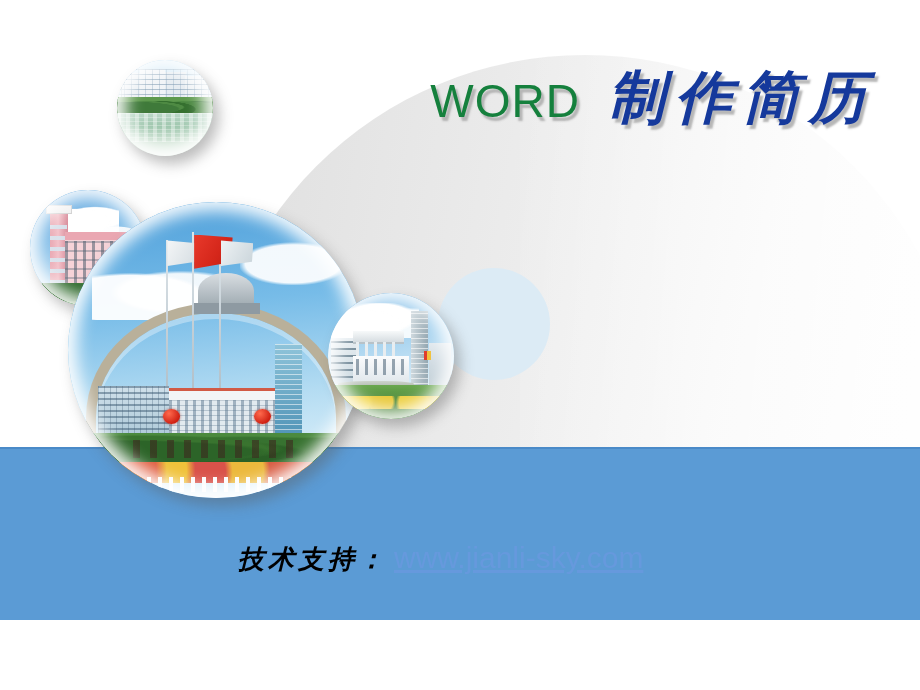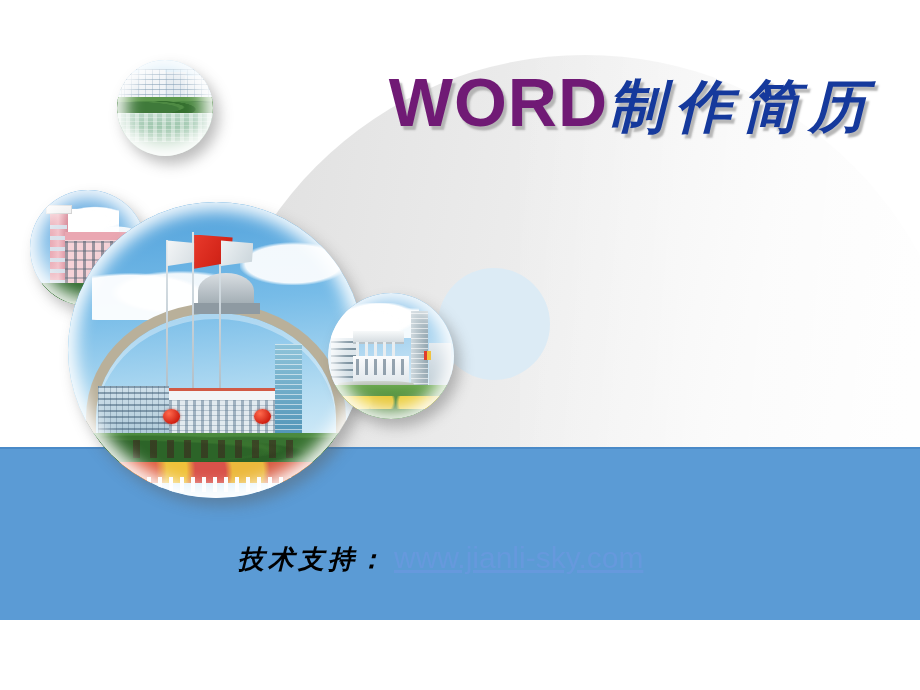--- a/index.html
+++ b/index.html
@@ -405,37 +405,38 @@
     text-shadow: 3px 4px 2px rgba(170,170,170,0.85);
     padding-right: 28px;
   }
   .title-line2 {
     display: block;
     margin-top: 6px;
     padding-right: 24px;
     font-size: 0;
   }
   .title-word {
-    color: #701a75;
+    color: #15803d;
     font-family: "Liberation Sans", sans-serif;
-    font-weight: bold;
-    font-size: 68px;
+    font-weight: normal;
+    font-size: 46px;
     letter-spacing: 1px;
     text-shadow: 3px 4px 2px rgba(170,170,170,0.85);
     vertical-align: baseline;
   }
   .title-cn2 {
     color: #15399C;
     font-family: "DejaVu Serif", serif;
     font-weight: bold;
     font-style: italic;
     font-size: 57px;
     letter-spacing: 10px;
     text-shadow: 3px 4px 2px rgba(170,170,170,0.85);
     vertical-align: baseline;
+    margin-left: 28px;
   }
 
   
   .footer-credit {
     position: absolute;
     left: 238px;
     top: 541px;
     z-index: 6;
     white-space: nowrap;
     font-size: 0;

